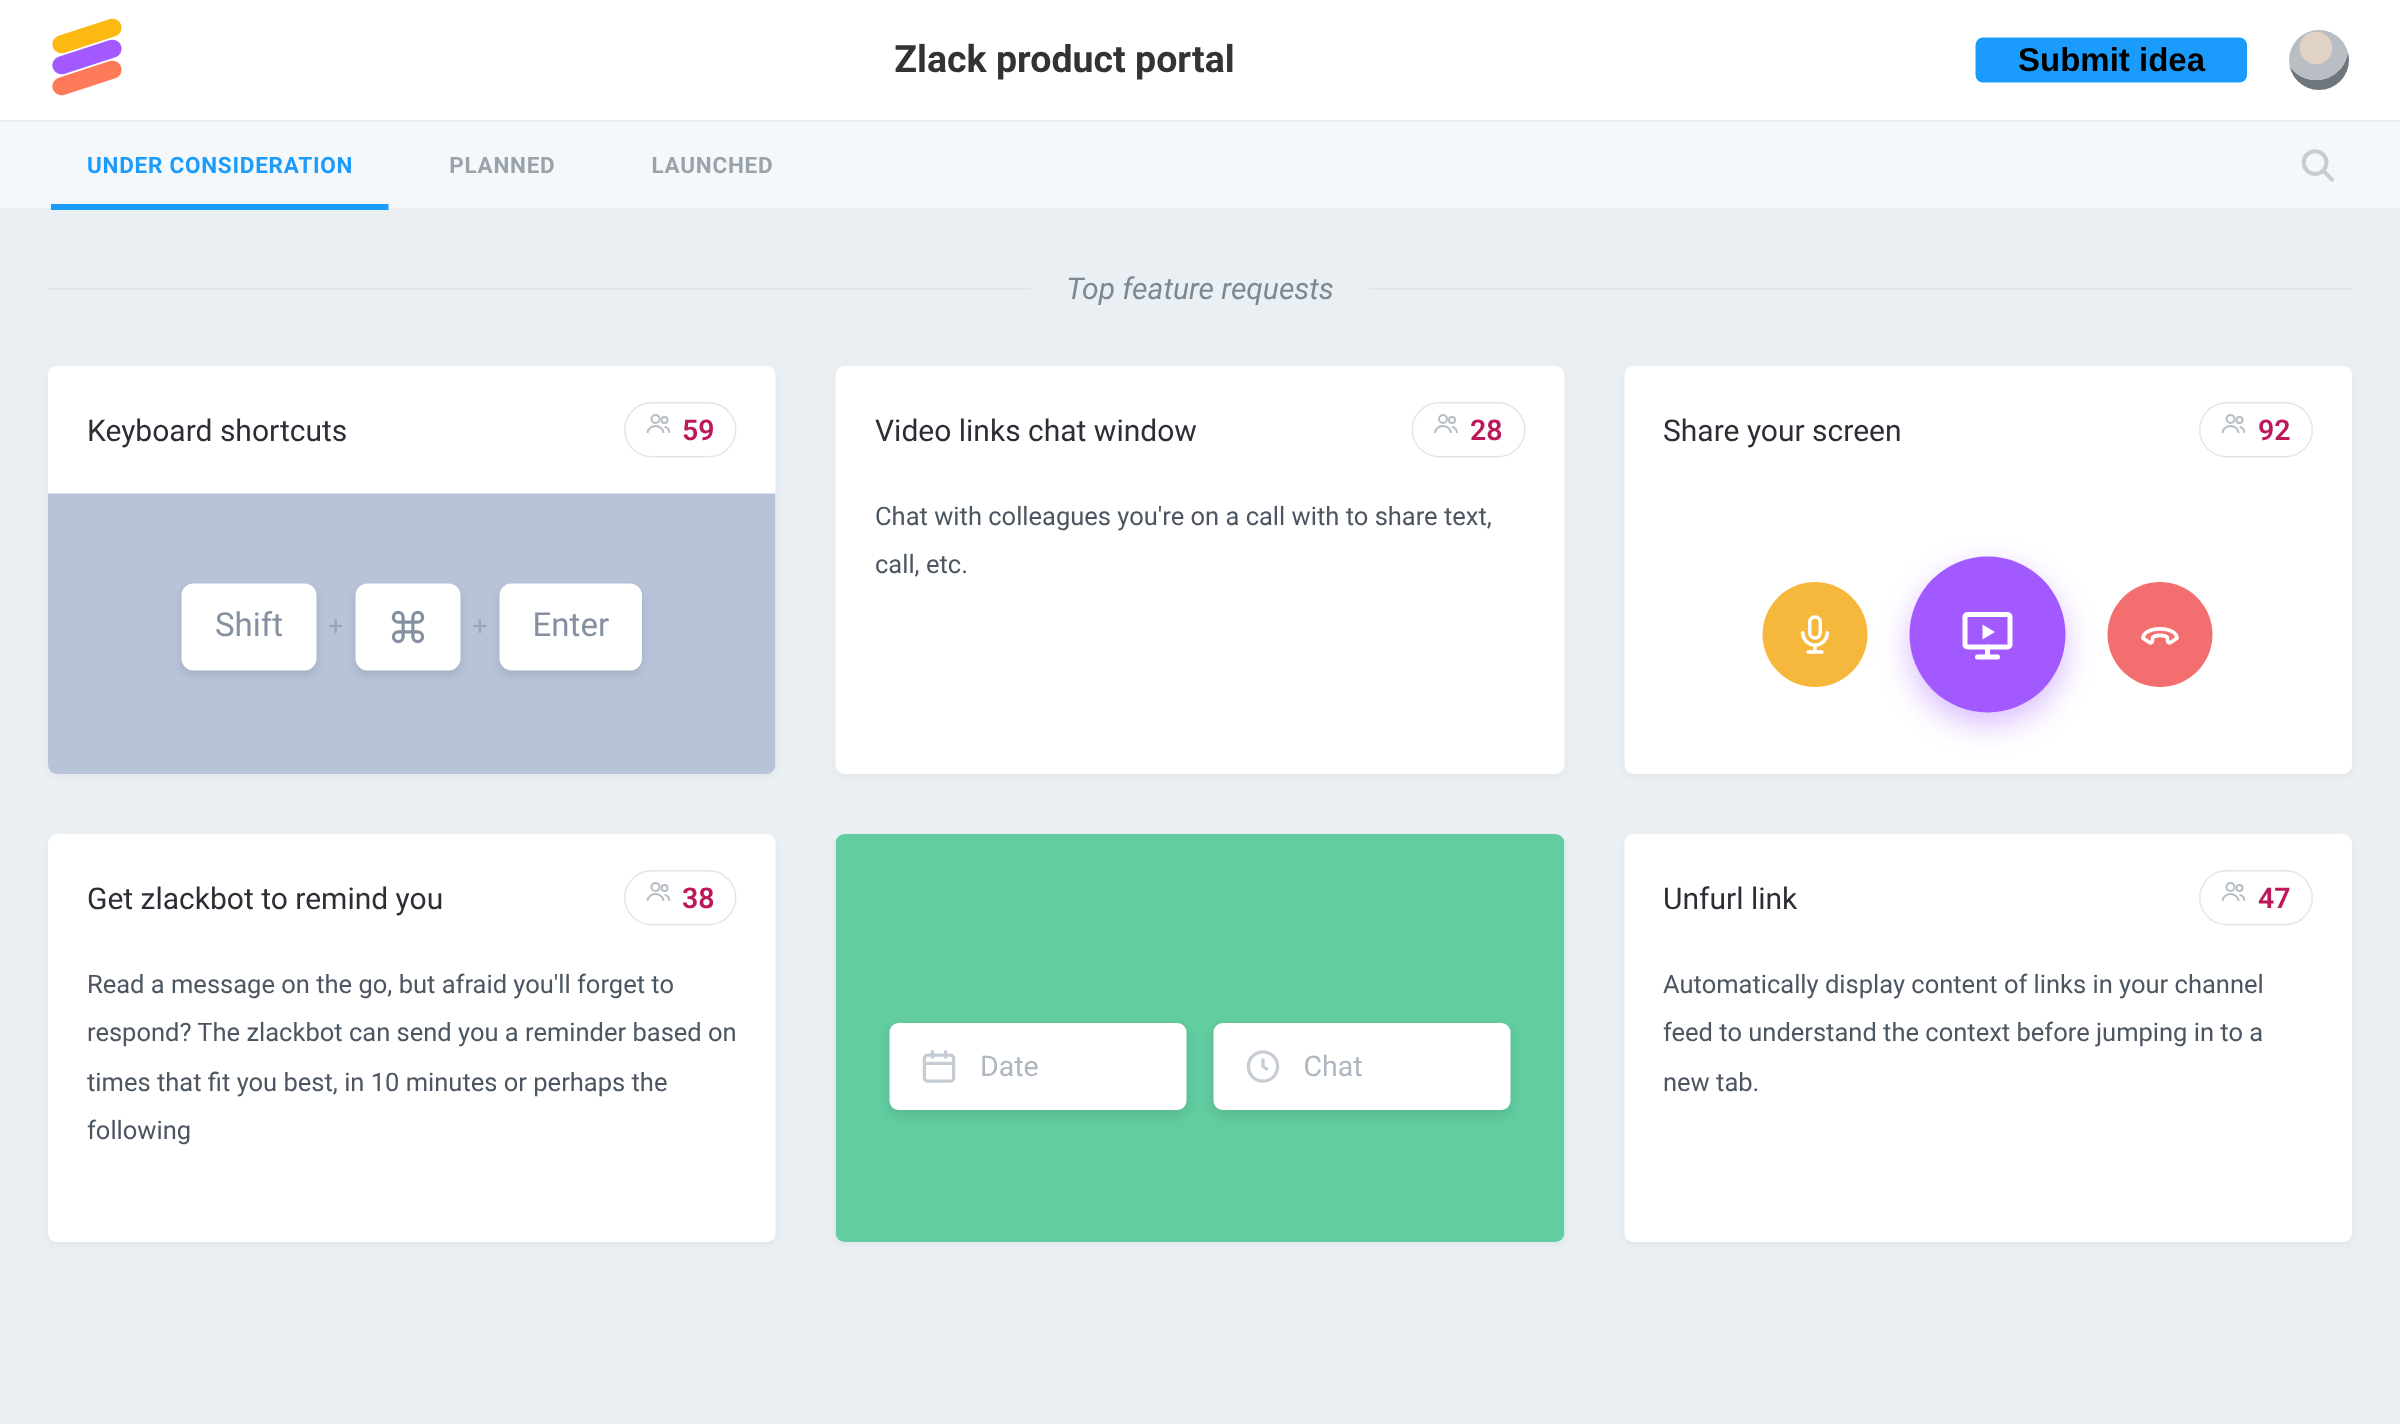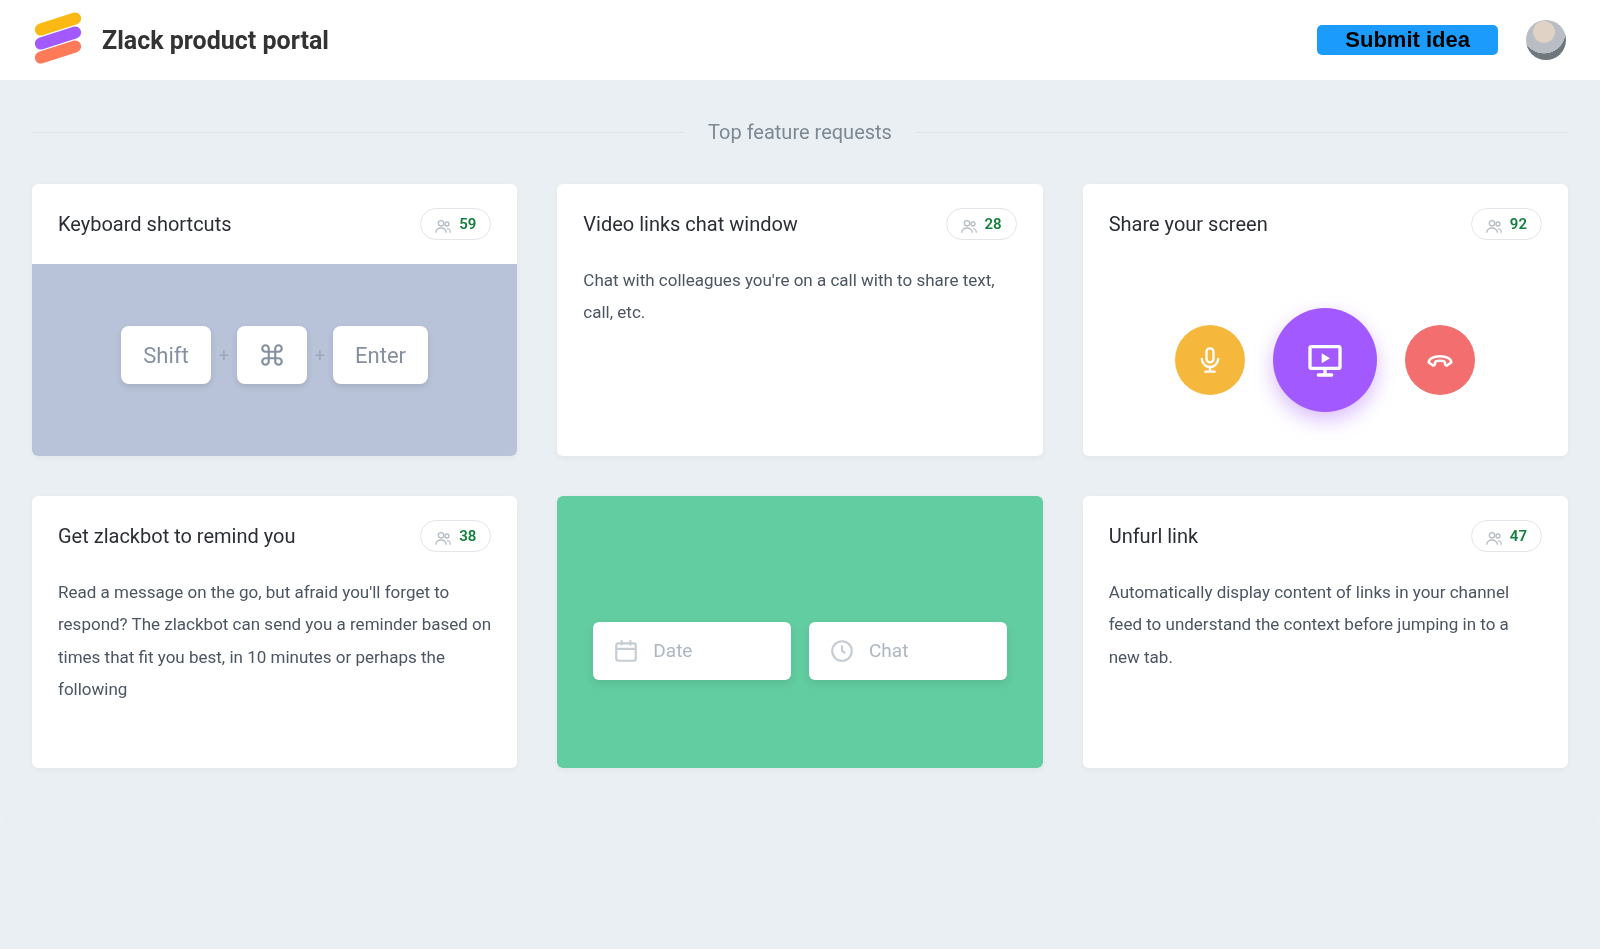--- a/index.html
+++ b/index.html
@@ -33,20 +33,21 @@
   border-radius: 6px;
 }
 .logo .bar1 { background: #FDB913; top: 0; transform: rotate(-18deg); }
 .logo .bar2 { background: #A259FF; top: 14px; transform: rotate(-18deg); }
 .logo .bar3 { background: #FF7A59; top: 28px; transform: rotate(-18deg); }
 .app-title {
   font-size: 25px;
   font-weight: 700;
   color: #333;
   flex: 1;
+  text-align: center;
 }
 .submit-btn {
   background: #1b9cfc;
   color: #000000;
   border: none;
   padding: 2px 28px;
   border-radius: 5px;
   font-size: 22px;
   font-weight: 600;
   cursor: pointer;
@@ -94,20 +95,21 @@
 }
 .content {
   background: #eaeff3;
   padding: 40px 32px 60px 32px;
   border-radius: 0 0 14px 14px;
 }
 .section-title-wrap {
   display: flex;
   align-items: center;
   margin-bottom: 40px;
+  font-style: italic;
 }
 .section-title-wrap .line {
   flex: 1;
   height: 1px;
   background: #dfe4e9;
 }
 .section-title {
   font-size: 20px;
   color: #7c8892;
   padding: 0 24px;
@@ -132,27 +134,27 @@
   padding: 24px 26px;
 }
 .card-title {
   font-size: 20px;
   font-weight: 400;
   color: #2b2f35;
   flex: 1;
 }
 .vote-pill {
   display: flex;
-  align-items: flex-end;
+  align-items: flex-start;
   gap: 8px;
   border: 1px solid #e2e6ea;
   border-radius: 999px;
   padding: 6px 14px;
-  font-size: 15px;
-  color: #15803d;
+  font-size: 19px;
+  color: #be185d;
   font-weight: 600;
 }
 .card-body {
   padding: 0 26px 26px 26px;
 }
 .card-body p {
   font-size: 17px;
   line-height: 1.9;
   color: #4c5662;
 }
@@ -249,20 +251,32 @@
     <div class="logo">
       <div class="bar bar1"></div>
       <div class="bar bar2"></div>
       <div class="bar bar3"></div>
     </div>
     <div class="app-title">Zlack product portal</div>
     <button class="submit-btn">Submit idea</button>
     <div class="avatar"></div>
   </div>
 
+  <div class="tabbar">
+    <div class="tab active">UNDER CONSIDERATION</div>
+    <div class="tab">PLANNED</div>
+    <div class="tab">LAUNCHED</div>
+    <div class="spacer"></div>
+    <div class="search-icon">
+      <svg width="26" height="26" viewBox="0 0 24 24" fill="none" stroke="currentColor" stroke-width="2.5" stroke-linecap="round">
+        <circle cx="10.5" cy="10.5" r="7"></circle>
+          <line x1="21" y1="21" x2="16" y2="16"></line>
+      </svg>
+    </div>
+  </div>
 
   <div class="content">
     <div class="section-title-wrap">
       <div class="line"></div>
       <div class="section-title">Top feature requests</div>
       <div class="line"></div>
     </div>
 
     <div class="grid">
 

